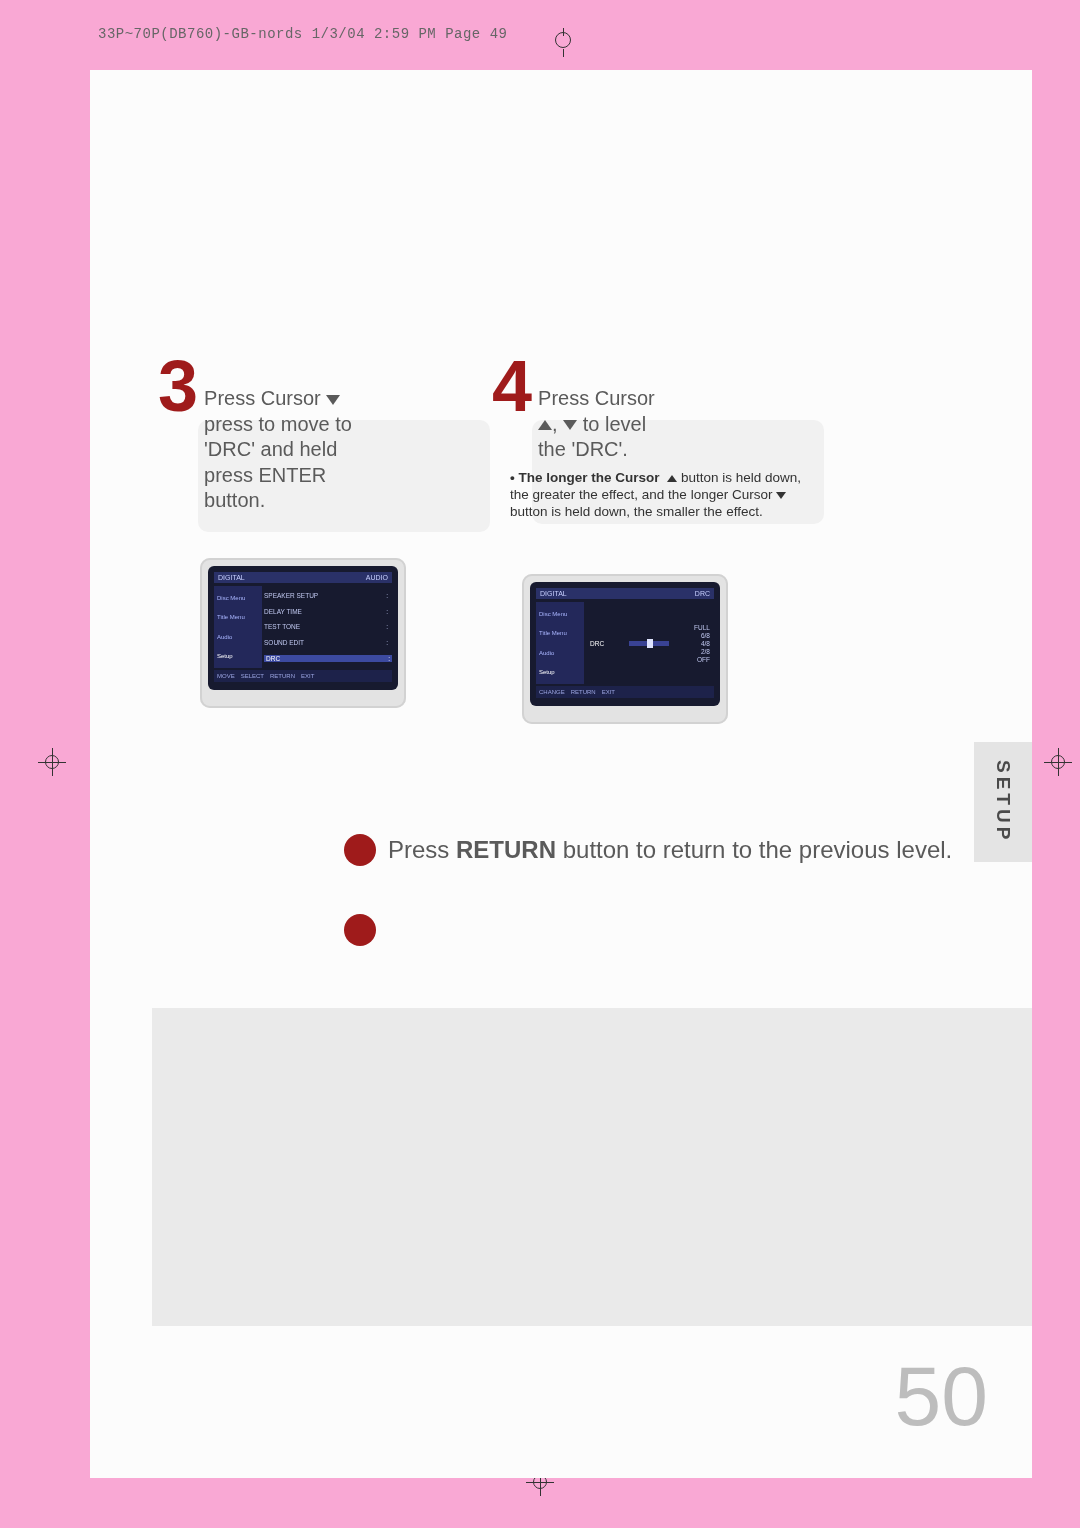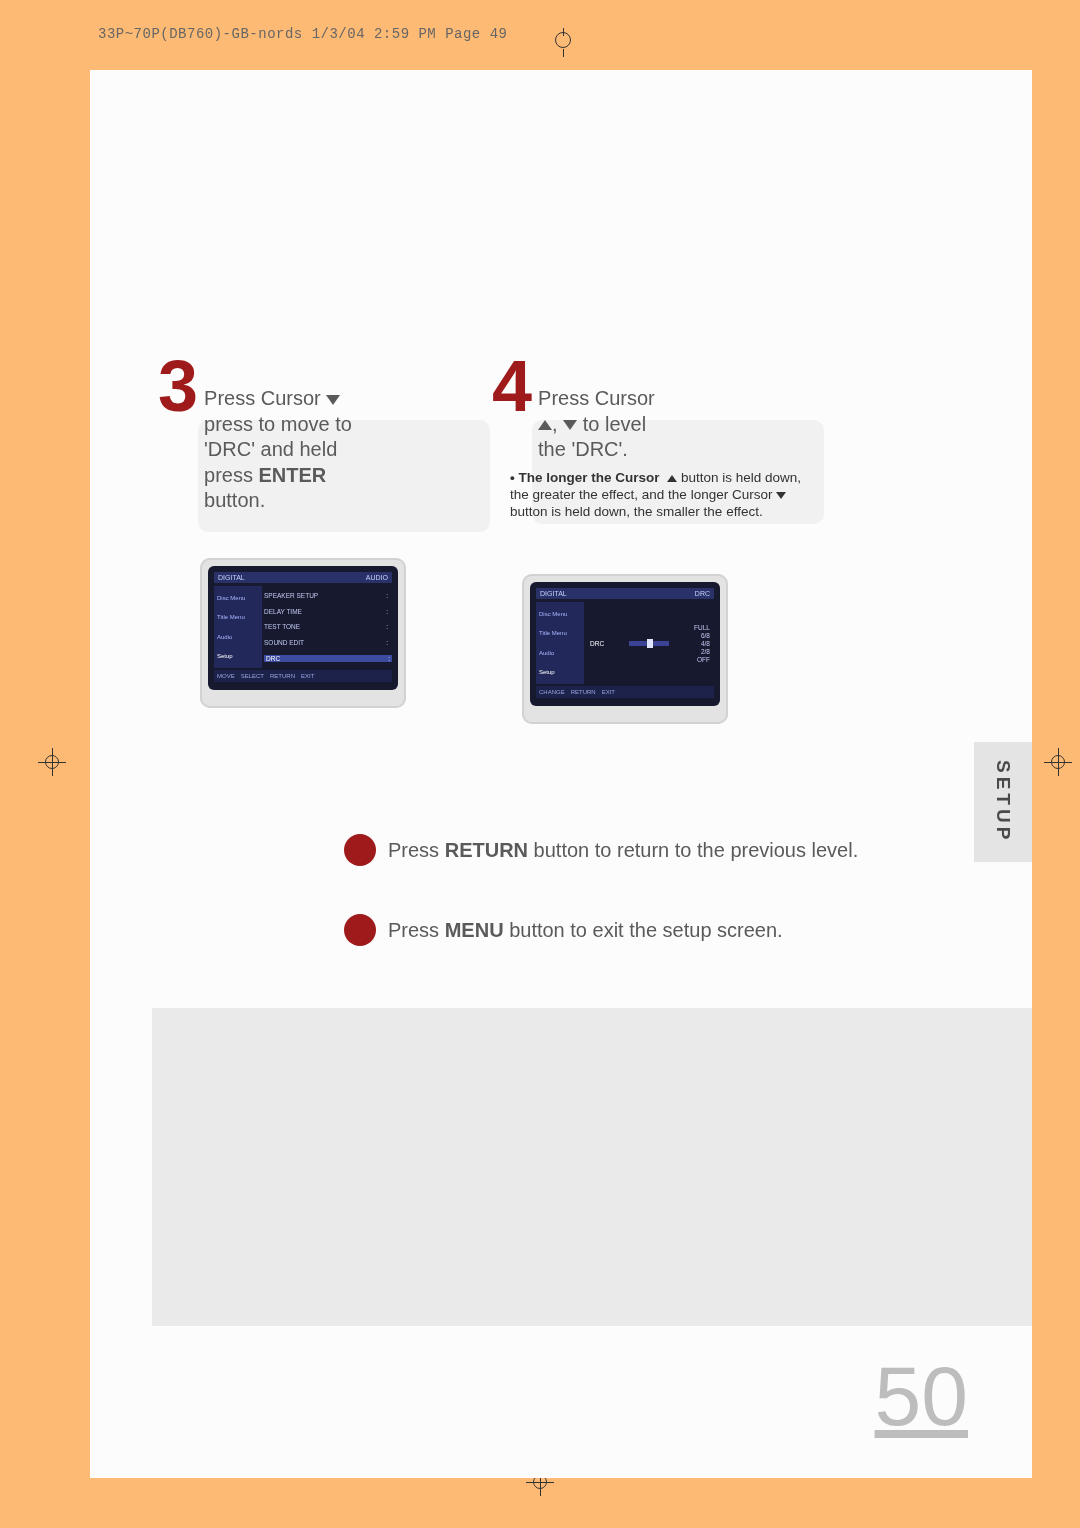--- a/index.html
+++ b/index.html
@@ -8,21 +8,21 @@
     background: #fff;
     width: 1080px;
     height: 1528px;
     position: relative;
     color: #555;
   }
   .page {
     width: 1080px;
     height: 1528px;
     position: relative;
-    background: #fdba74;
+    background: #f9a8d4;
   }
   .print-header {
     position: absolute;
     top: 26px;
     left: 98px;
     font-family: "Courier New", monospace;
     font-size: 14px;
     color: #666;
     letter-spacing: 0.5px;
   }
@@ -96,21 +96,21 @@
     line-height: 0.9;
     margin-top: -6px;
   }
   .step-text {
     font-size: 20px;
     color: #5a5a5a;
     line-height: 1.28;
     padding-top: 2px;
     margin-top: 24px;
   }
-  .step-text b { font-weight: 700; }
+  .step-text b { font-weight: 400; }
 
   .tri-down, .tri-up {
     display: inline-block;
     width: 0; height: 0;
     border-left: 7px solid transparent;
     border-right: 7px solid transparent;
     vertical-align: middle;
   }
   .tri-down { border-top: 10px solid #5a5a5a; }
   .tri-up   { border-bottom: 10px solid #5a5a5a; }
@@ -199,21 +199,21 @@
     gap: 12px;
   }
   .note-1 { top: 764px; }
   .note-2 { top: 844px; }
   .red-circle {
     width: 32px; height: 32px; border-radius: 50%;
     background: #9f1b1b;
     flex-shrink: 0;
   }
   .note-text {
-    font-size: 20px;
+    font-size: 24px;
     color: #5a5a5a;
   }
   .note-text b { font-weight: 700; }
 
   
   .side-tab {
     position: absolute;
     top: 672px; right: 0;
     width: 58px; height: 120px;
     background: #e4e4e4;
@@ -230,26 +230,25 @@
   
   .bottom-band {
     position: absolute;
     left: 62px; right: 0;
     top: 938px; height: 318px;
     background: #eaeaea;
   }
 
   .page-num {
     position: absolute;
-    right: 64px;
+    right: 44px;
     top: 1278px;
     font-size: 84px;
     font-weight: 400;
     color: #bdbdbd;
-    text-decoration: underline;
   }
 </style>
 </head>
 <body>
 
 <div class="page">
 
   <div class="print-header">33P~70P(DB760)-GB-nords  1/3/04 2:59 PM  Page 49</div>
 
   <div class="crop-circle"></div>
@@ -379,23 +378,20 @@
     </div>
 
     <div class="note-row note-1">
       <div class="red-circle"></div>
       <div class="note-text">
         <span>Press </span><b>RETURN</b><span> button to return to the previous level.</span>
       </div>
     </div>
     <div class="note-row note-2">
       <div class="red-circle"></div>
-      <div class="note-text">
-        <span>Press </span><b>MENU</b><span> button to exit the setup screen.</span>
-      </div>
     </div>
 
     <div class="side-tab">
       <span>SETUP</span>
     </div>
 
     <div class="bottom-band"></div>
 
     <div class="page-num">50</div>
   </div>

